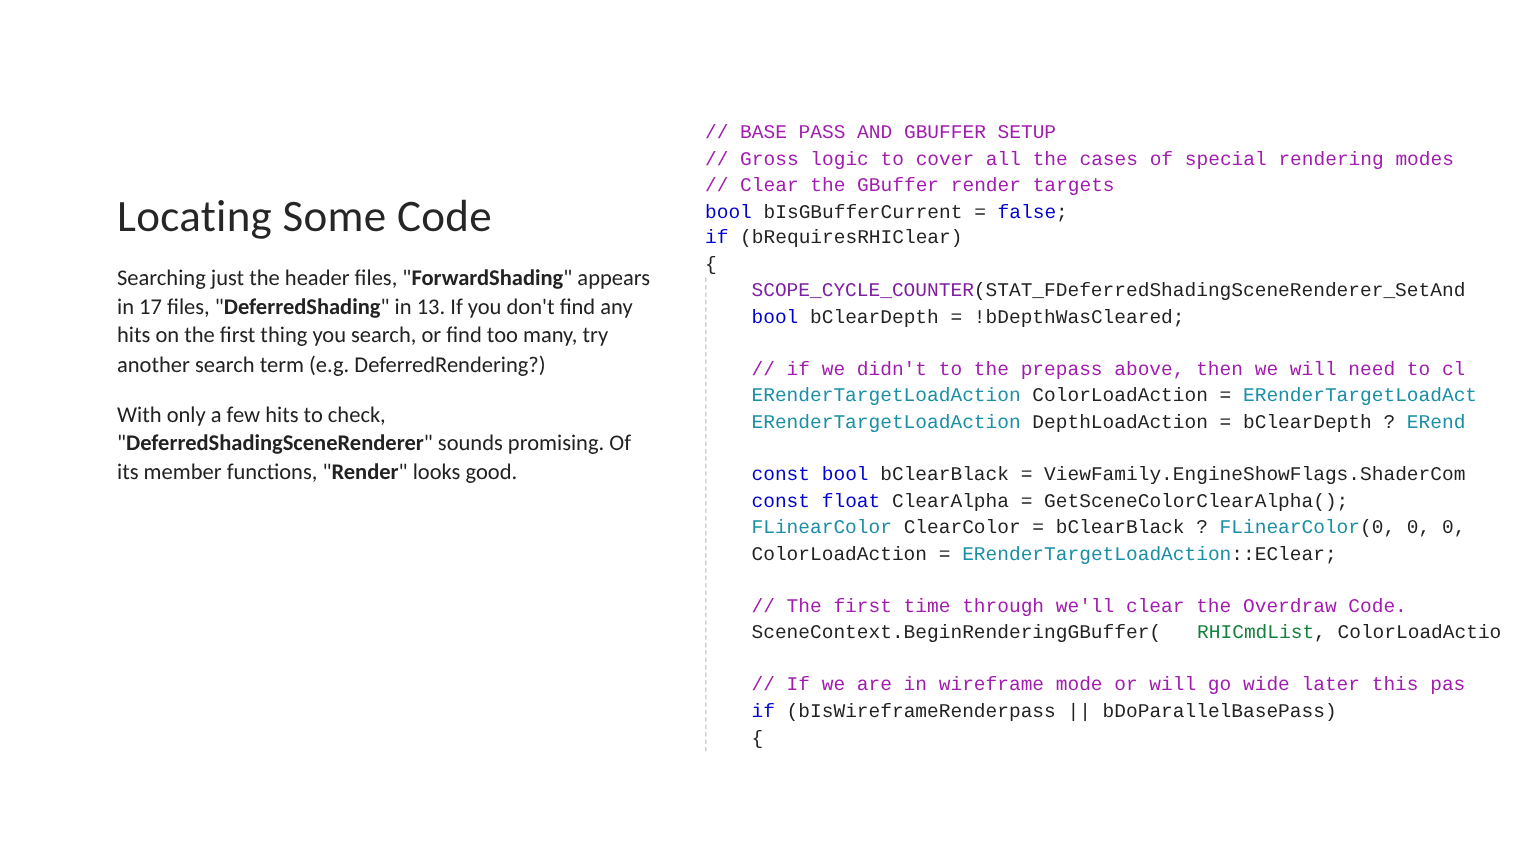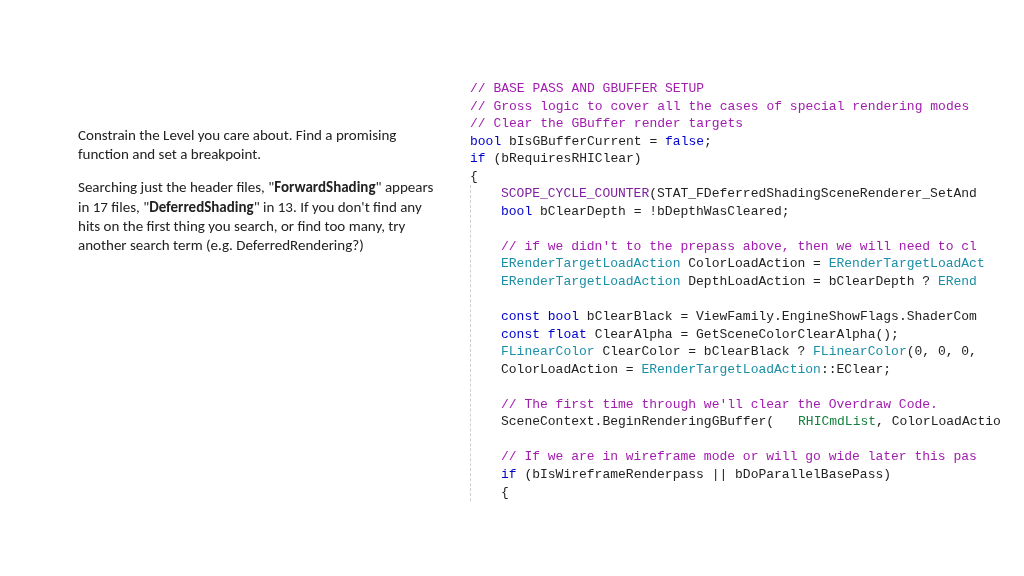--- a/index.html
+++ b/index.html
@@ -62,27 +62,30 @@
     padding-left: 30px;
     display: block;
   }
 </style>
 </head>
 <body>
 
 <div class="slide">
 
   <div class="left">
+    <h1 class="title">Locating Some Code</h1>
 
-    <p class="para">Constrain the Level you care about. Find a promising function and set a breakpoint.</p>
 
     <p class="para">
       <span>Searching just the header files, "</span><b>ForwardShading</b><span>" appears in 17 files, "</span><b>DeferredShading</b><span>" in 13. If you don't find any hits on the first thing you search, or find too many, try another search term (e.g. DeferredRendering?)</span>
     </p>
 
+    <p class="para">
+      <span>With only a few hits to check, "</span><b>DeferredShadingSceneRenderer</b><span>" sounds promising. Of its member functions, "</span><b>Render</b><span>" looks good.</span>
+    </p>
 
   </div>
 
   <div class="code"><span class="cm">// BASE PASS AND GBUFFER SETUP</span>
 <span class="cm">// Gross logic to cover all the cases of special rendering modes </span>
 <span class="cm">// Clear the GBuffer render targets</span>
 <span class="kw">bool</span><span class="bk"> bIsGBufferCurrent = </span><span class="kw">false</span><span class="bk">;</span>
 <span class="kw">if</span><span class="bk"> (bRequiresRHIClear)</span>
 <span class="bk">{</span>
 <span class="indent-guide"><span class="mc">SCOPE_CYCLE_COUNTER</span><span class="bk">(STAT_FDeferredShadingSceneRenderer_SetAnd</span>

